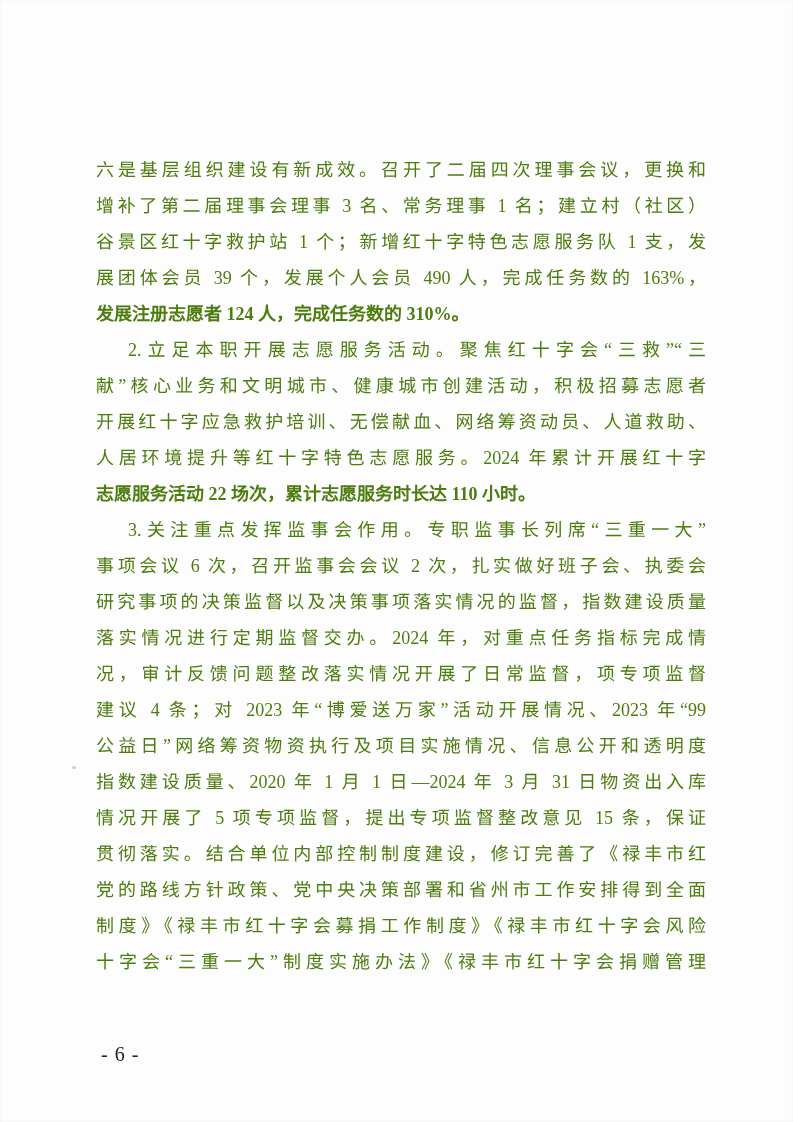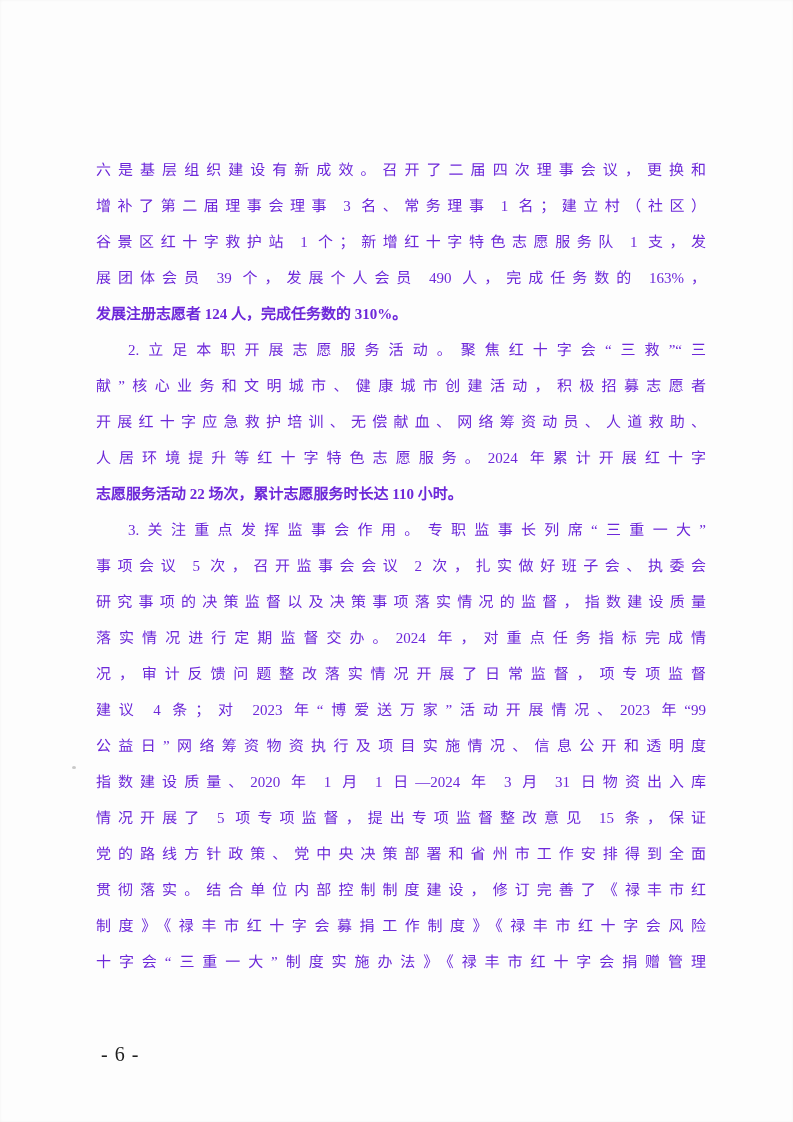--- a/index.html
+++ b/index.html
@@ -23,22 +23,22 @@
   }
   .text-block {
     position: absolute;
     left: 96px;
     top: 152px;
     width: 610px;
   }
   .line {
     height: 36px;
     line-height: 36px;
-    font-size: 15px;
-    color: #6d28d9;
+    font-size: 18px;
+    color: #4d7c0f;
     text-align: justify;
     text-align-last: justify;
     text-justify: inter-character;
     overflow: hidden;
   }
   .line.no-justify {
     text-align: left;
     text-align-last: left;
     font-weight: bold;
   }
@@ -73,28 +73,28 @@
       <div class="line">增补了第二届理事会理事 3 名、常务理事 1 名；建立村（社区）</div>
       <div class="line">谷景区红十字救护站 1 个；新增红十字特色志愿服务队 1 支，发</div>
       <div class="line">展团体会员 39 个，发展个人会员 490 人，完成任务数的 163%，</div>
       <div class="line no-justify">发展注册志愿者 124 人，完成任务数的 310%。</div>
       <div class="line indent">2.立足本职开展志愿服务活动。聚焦红十字会“三救”“三</div>
       <div class="line">献”核心业务和文明城市、健康城市创建活动，积极招募志愿者</div>
       <div class="line">开展红十字应急救护培训、无偿献血、网络筹资动员、人道救助、</div>
       <div class="line">人居环境提升等红十字特色志愿服务。2024 年累计开展红十字</div>
       <div class="line no-justify">志愿服务活动 22 场次，累计志愿服务时长达 110 小时。</div>
       <div class="line indent">3.关注重点发挥监事会作用。专职监事长列席“三重一大”</div>
-      <div class="line">事项会议 5 次，召开监事会会议 2 次，扎实做好班子会、执委会</div>
+      <div class="line">事项会议 6 次，召开监事会会议 2 次，扎实做好班子会、执委会</div>
       <div class="line">研究事项的决策监督以及决策事项落实情况的监督，指数建设质量</div>
       <div class="line">落实情况进行定期监督交办。2024 年，对重点任务指标完成情</div>
       <div class="line">况，审计反馈问题整改落实情况开展了日常监督，项专项监督</div>
       <div class="line">建议 4 条；对 2023 年“博爱送万家”活动开展情况、2023 年“99</div>
       <div class="line">公益日”网络筹资物资执行及项目实施情况、信息公开和透明度</div>
       <div class="line">指数建设质量、2020 年 1 月 1 日—2024 年 3 月 31 日物资出入库</div>
       <div class="line">情况开展了 5 项专项监督，提出专项监督整改意见 15 条，保证</div>
+      <div class="line">贯彻落实。结合单位内部控制制度建设，修订完善了《禄丰市红</div>
       <div class="line">党的路线方针政策、党中央决策部署和省州市工作安排得到全面</div>
-      <div class="line">贯彻落实。结合单位内部控制制度建设，修订完善了《禄丰市红</div>
       <div class="line">制度》《禄丰市红十字会募捐工作制度》《禄丰市红十字会风险</div>
       <div class="line">十字会“三重一大”制度实施办法》《禄丰市红十字会捐赠管理</div>
     </div>
   <span class="artifact-dot"></span>
   <div class="page-number">- 6 -</div>
 </div>
 
 </body></html>

